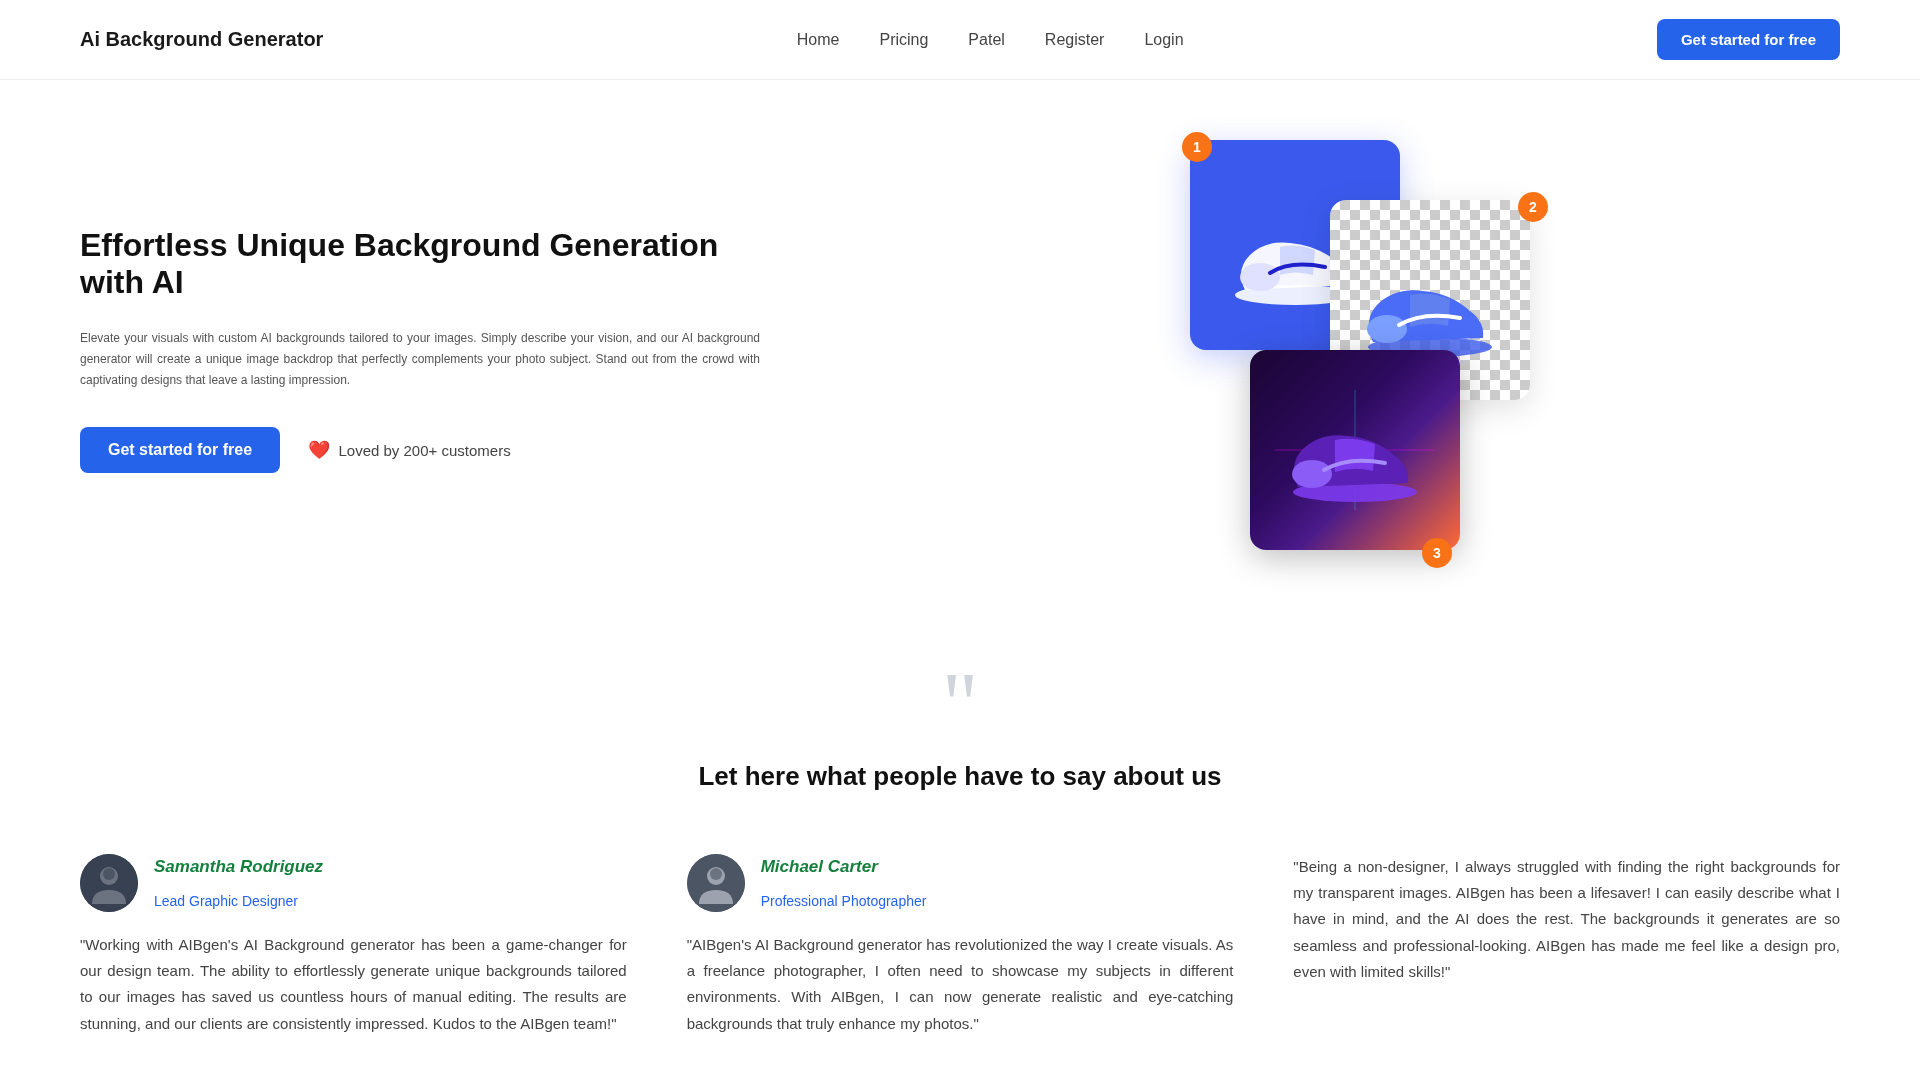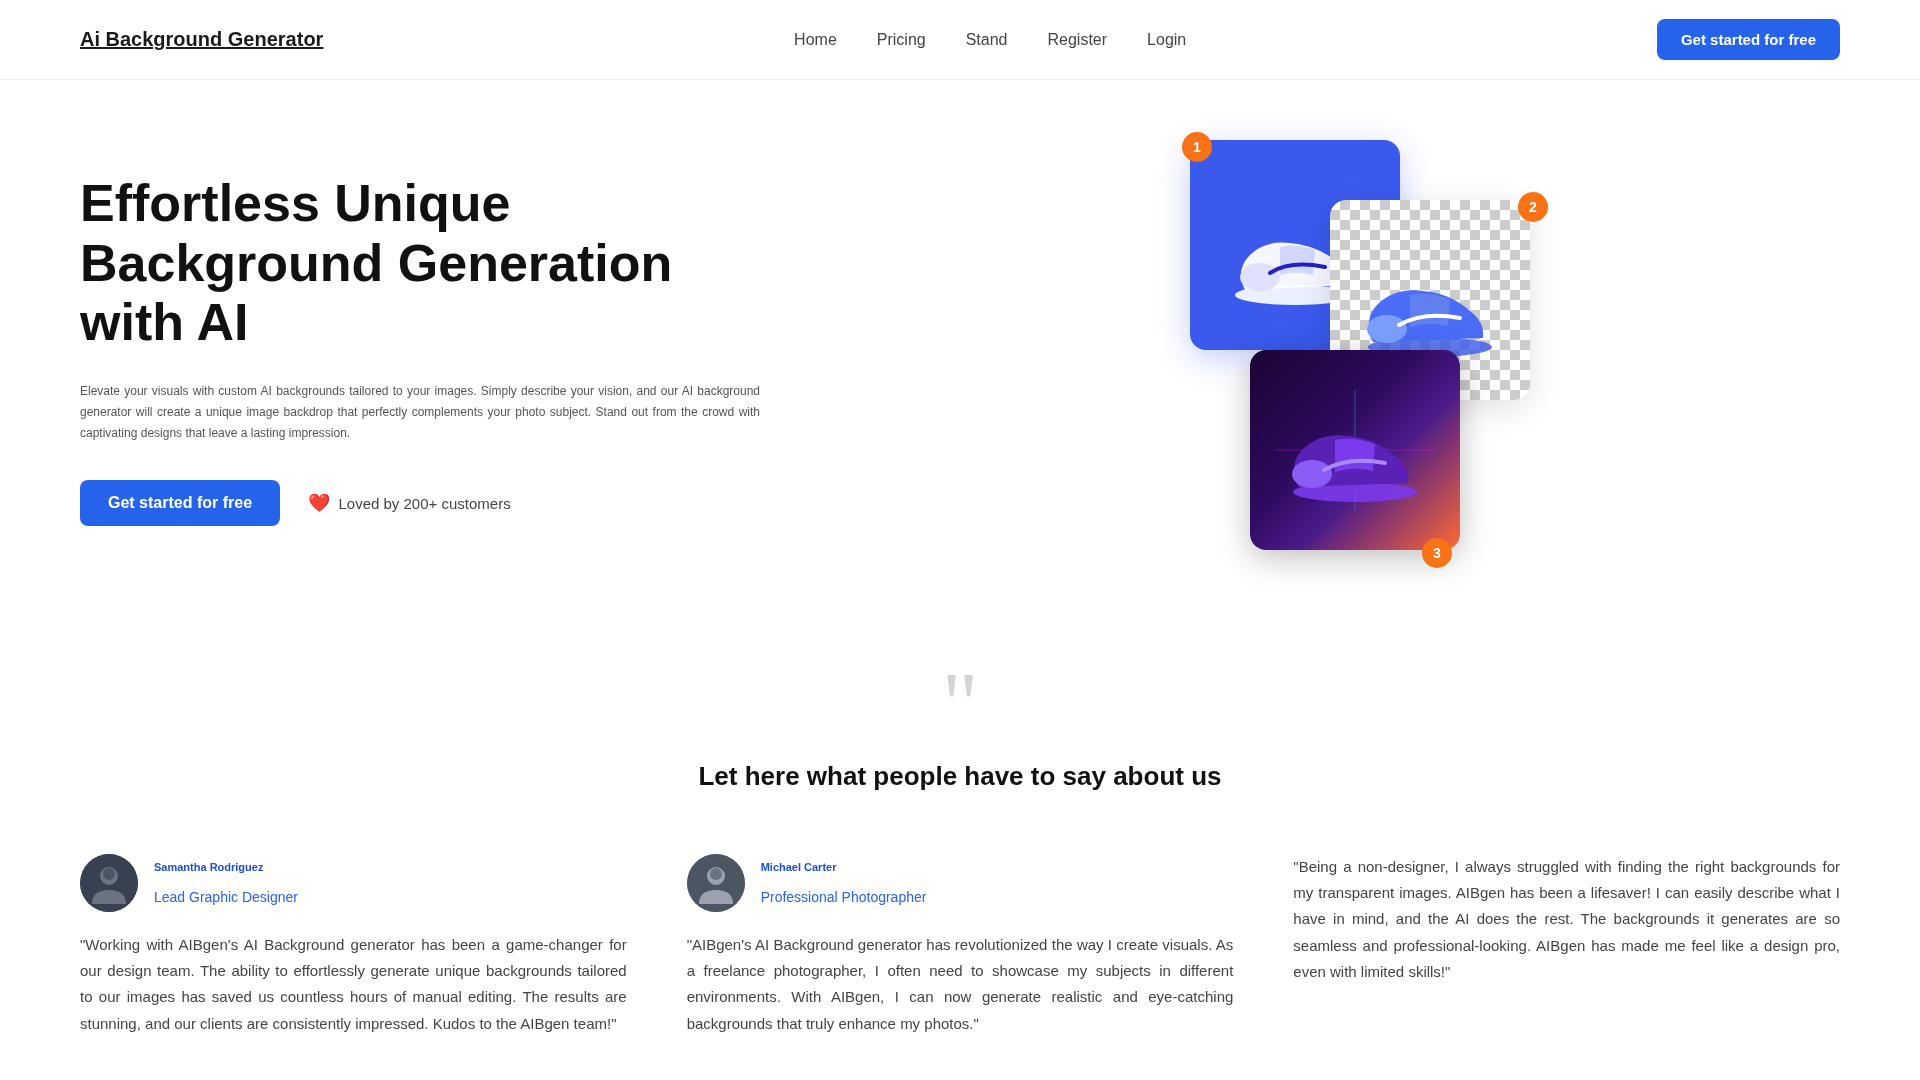--- a/index.html
+++ b/index.html
@@ -4,37 +4,37 @@
   <style>
     * { margin: 0; padding: 0; box-sizing: border-box; }
     body { font-family: -apple-system, BlinkMacSystemFont, 'Segoe UI', sans-serif; background: #fff; color: #1a1a1a; width: 1920px; min-height: 1080px; overflow-x: hidden; }
 
     
     nav {
       display: flex; align-items: center; justify-content: space-between;
       padding: 0 80px; height: 80px;
       border-bottom: 1px solid #f0f0f0;
     }
-    .nav-logo { font-size: 20px; font-weight: 700; color: #1a1a1a; text-decoration: underline; }
+    .nav-logo { font-size: 20px; font-weight: 700; color: #1a1a1a; }
     .nav-links { display: flex; gap: 40px; align-items: flex-end; }
     .nav-links a { text-decoration: none; color: #444; font-size: 16px; }
     .btn-cta {
       background: #2563eb; color: #fff; border: none; border-radius: 8px;
       padding: 12px 24px; font-size: 15px; font-weight: 600; cursor: pointer;
     }
 
     
     .hero {
       display: flex; align-items: center;
       padding: 60px 80px 80px;
       max-width: 1920px;
       gap: 80px;
     }
     .hero-left { flex: 0 0 680px; max-width: 680px; }
-    .hero-title { font-size: 52px; font-weight: 800; line-height: 1.15; margin-bottom: 28px; color: #111; }
+    .hero-title { font-size: 32px; font-weight: 800; line-height: 1.15; margin-bottom: 28px; color: #111; }
     .hero-desc { font-size: 12px; line-height: 1.75; color: #555; margin-bottom: 36px; text-align: justify; }
     .hero-actions { display: flex; align-items: center; gap: 28px; }
     .btn-hero {
       background: #2563eb; color: #fff; border: none; border-radius: 8px;
       padding: 14px 28px; font-size: 16px; font-weight: 600; cursor: pointer;
     }
     .loved-text { display: flex; align-items: center; gap: 8px; font-size: 15px; color: #444; }
 
     
     .hero-right {
@@ -106,33 +106,33 @@
     .testimonial-card { }
     .reviewer-info { display: flex; align-items: center; gap: 16px; margin-bottom: 20px; }
     .avatar {
       width: 58px; height: 58px; border-radius: 50%;
       background: #9ca3af; overflow: hidden; flex-shrink: 0;
       display: flex; align-items: center; justify-content: center;
     }
     .avatar-1 { background: linear-gradient(135deg, #4b5563, #1f2937); }
     .avatar-2 { background: linear-gradient(135deg, #6b7280, #374151); }
     .avatar-3 { background: linear-gradient(135deg, #374151, #111827); }
-    .reviewer-name { font-size: 11px; font-weight: 700; color: #1d4ed8; }
+    .reviewer-name { font-size: 17px; font-weight: 700; color: #15803d; font-style: italic; }
     .reviewer-role { font-size: 14px; color: #2563eb; margin-top: 16px; }
     .testimonial-text { font-size: 15px; line-height: 1.75; color: #444; text-align: justify; }
   </style>
 </head>
 <body>
 
 <nav>
   <div class="nav-logo">Ai Background Generator</div>
   <div class="nav-links">
     <a href="#">Home</a>
     <a href="#">Pricing</a>
-    <a href="#">Stand</a>
+    <a href="#">Patel</a>
     <a href="#">Register</a>
     <a href="#">Login</a>
   </div>
   <button class="btn-cta">Get started for free</button>
 </nav>
 
 <section class="hero">
   <div class="hero-left">
     <h1 class="hero-title">Effortless Unique Background Generation with AI</h1>
     <p class="hero-desc">Elevate your visuals with custom AI backgrounds tailored to your images. Simply describe your vision, and our AI background generator will create a unique image backdrop that perfectly complements your photo subject. Stand out from the crowd with captivating designs that leave a lasting impression.</p>

